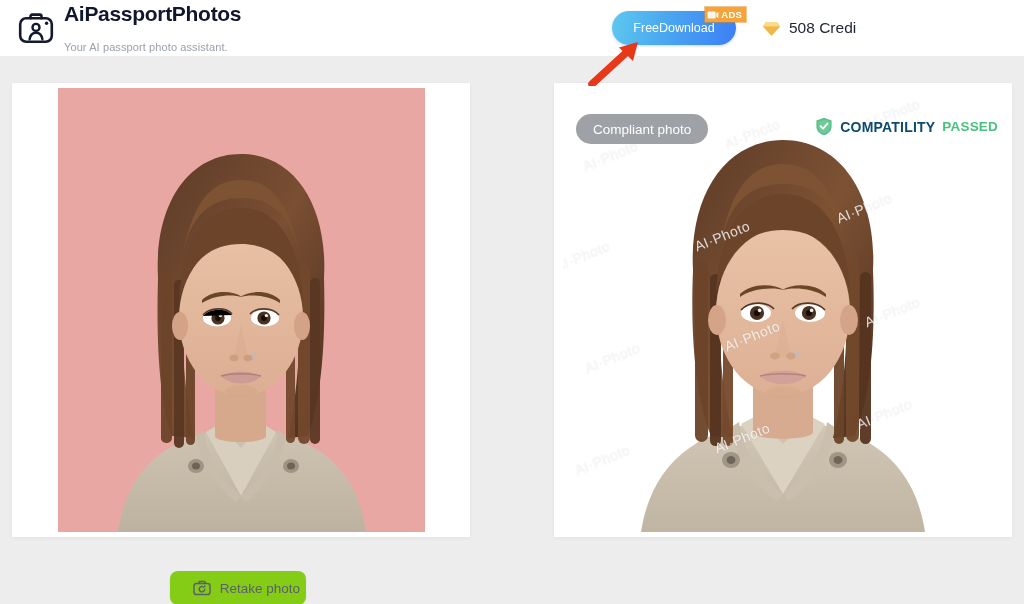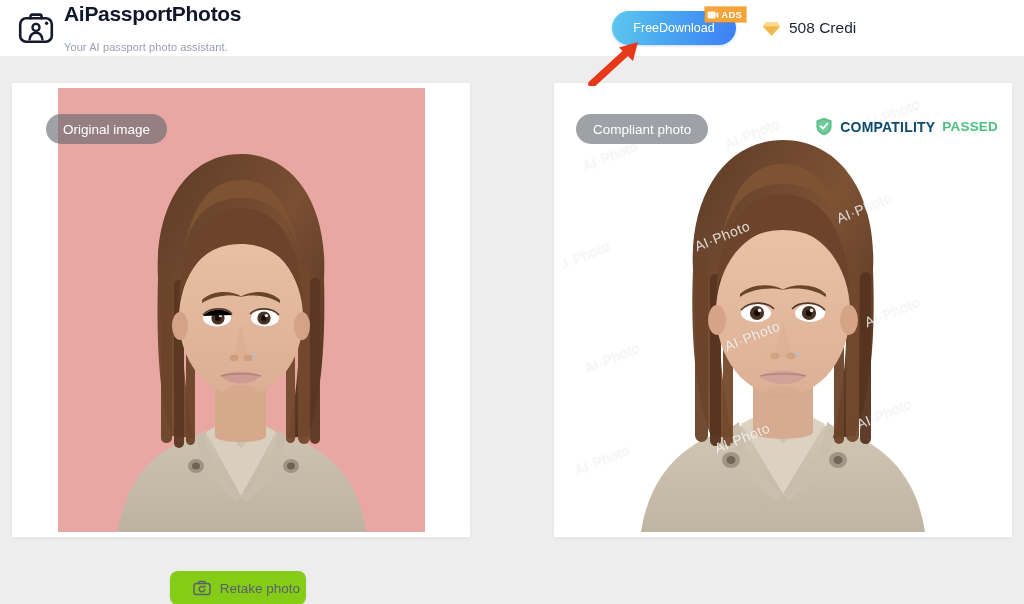--- a/index.html
+++ b/index.html
@@ -393,21 +393,20 @@
         <ellipse cx="176" cy="270" rx="4.4" ry="3.2" fill="#c9977a" opacity="0.8"></ellipse>
         <ellipse cx="190" cy="270" rx="4.4" ry="3.2" fill="#c9977a" opacity="0.8"></ellipse>
         <circle cx="196" cy="268" r="2.1" fill="#b9b9bf"></circle>
 
         <path d="M163 288 C172 282 194 282 203 288 C194 298 172 298 163 288 Z" fill="#cf9c95"></path>
         <path d="M163 288 C174 285 192 285 203 288" stroke="#b07f79" stroke-width="1.3" fill="none"></path>
 
         <ellipse cx="183" cy="303" rx="16" ry="6" fill="#d2a285" opacity="0.45"></ellipse>
       </svg>
     </div>
-    <div class="pill-label" id="label-original">Original image</div>
   </div>
 
   <div class="card" id="card-compliant">
     <div class="photo" id="photo-compliant">
       <svg class="portrait" viewBox="0 0 440 444" preserveAspectRatio="xMidYMid slice" xmlns="http://www.w3.org/2000/svg">
         <defs>
           <linearGradient id="skinB" x1="0" y1="0" x2="0" y2="1">
             <stop offset="0" stop-color="#e9c2a6"></stop>
               <stop offset="1" stop-color="#ddb095"></stop>
           </linearGradient>

